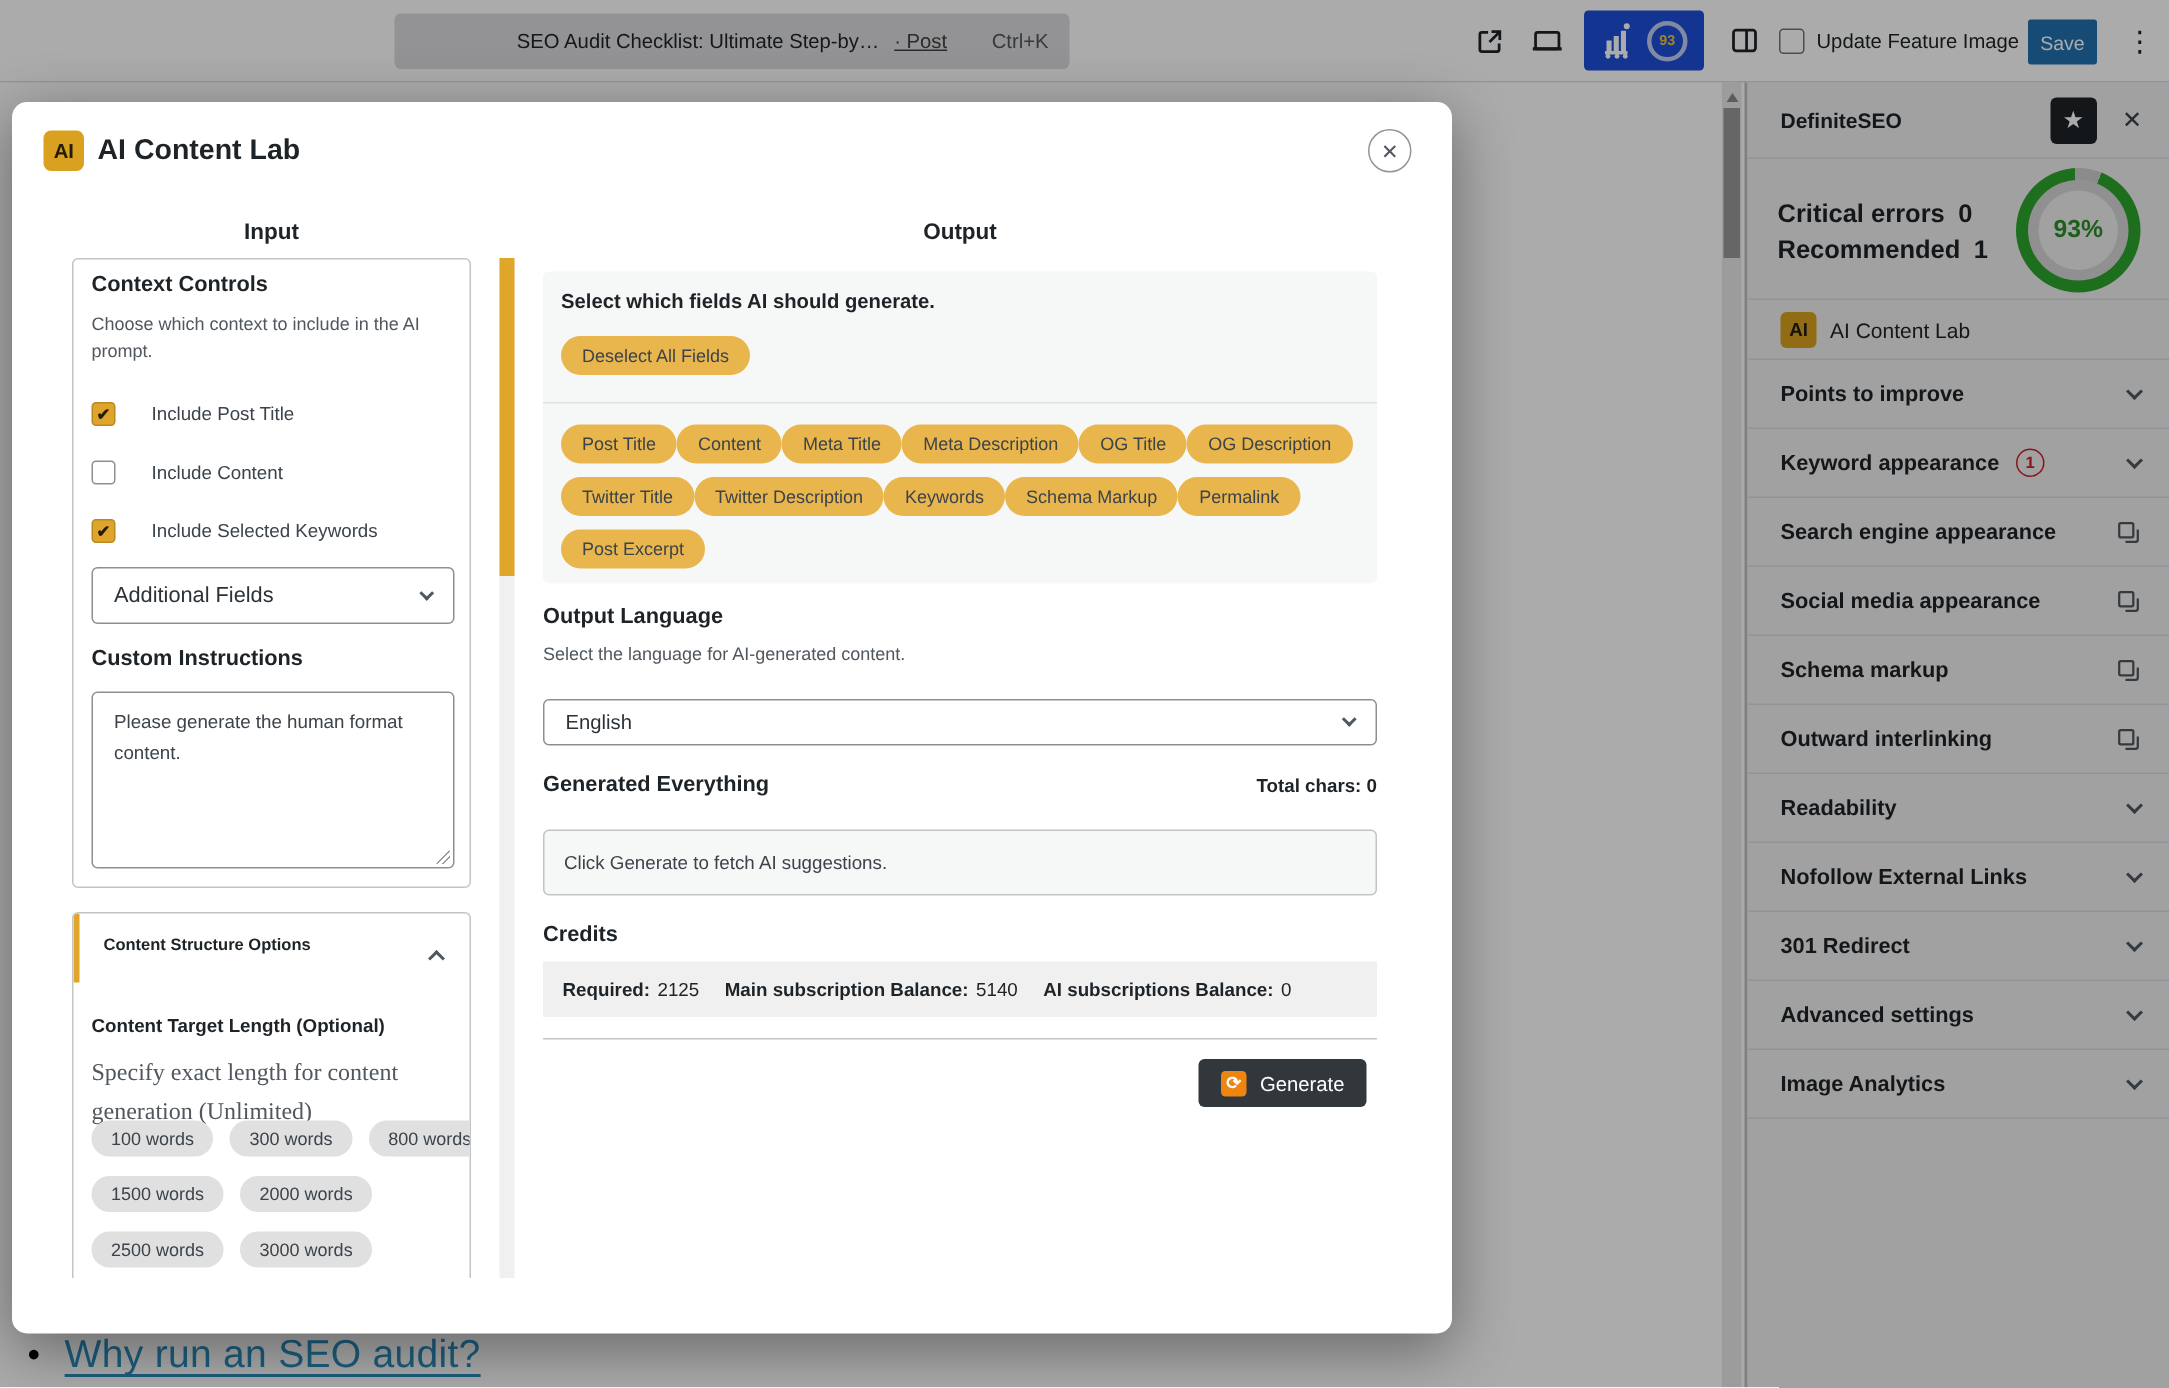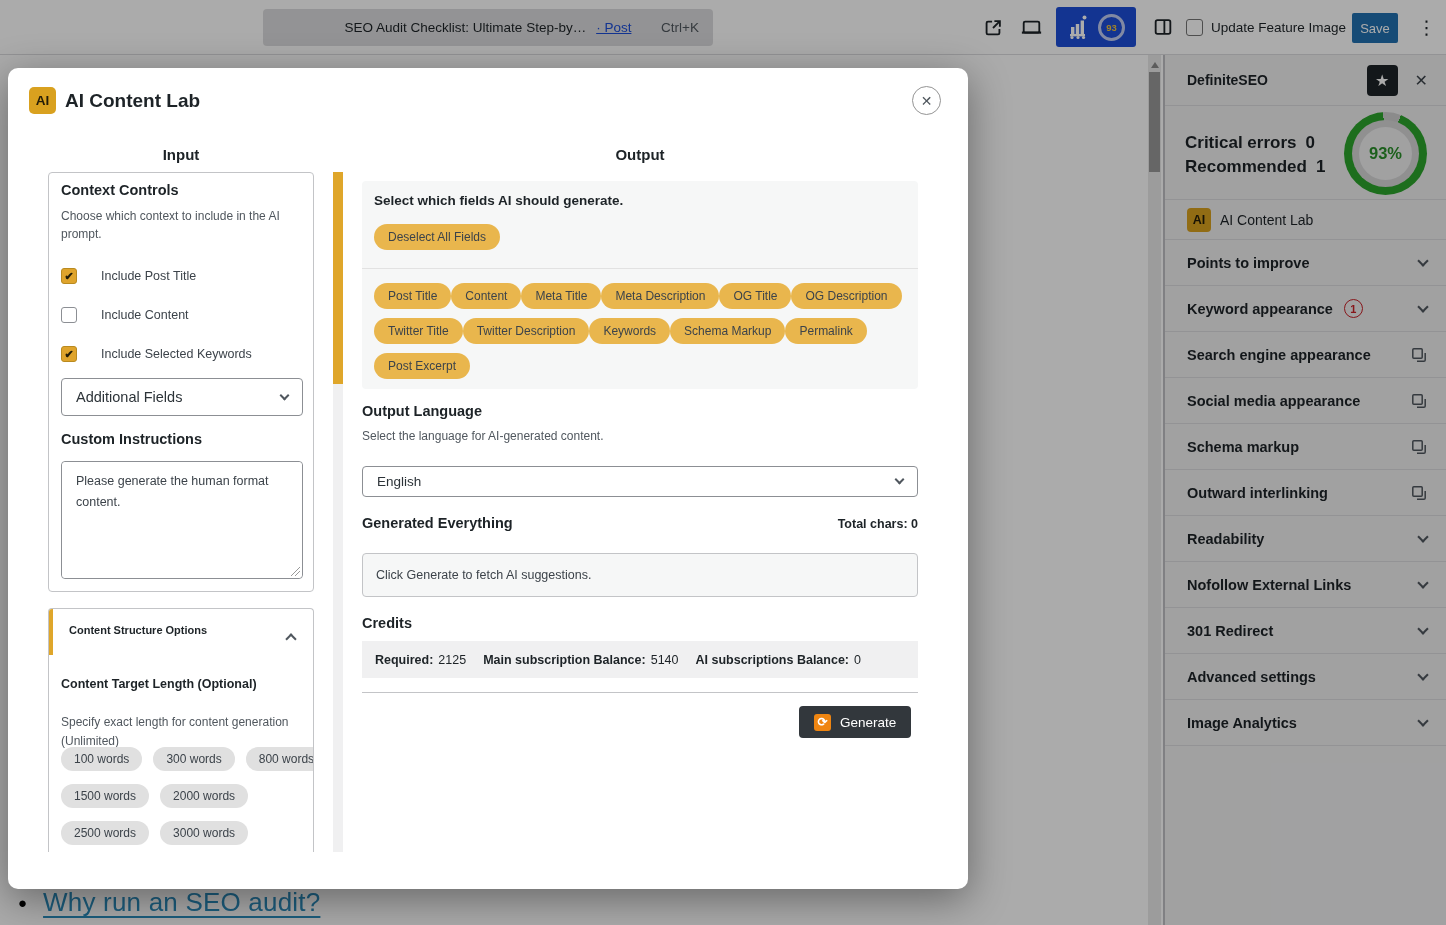--- a/index.html
+++ b/index.html
@@ -3,21 +3,21 @@
 <meta charset="utf-8">
 <style>
   * { margin:0; padding:0; box-sizing:border-box; }
   html,body { width:1446px; height:925px; }
   body { font-family:"Liberation Sans", sans-serif; background:#fff; overflow:hidden; }
   .stage { position:relative; width:1446px; height:925px; background:#fff; overflow:hidden; }
 
   
   .topbar { position:absolute; left:0; top:0; width:1446px; height:55px; background:#fff; border-bottom:1px solid #dcdcde; z-index:1; }
   .cmd { position:absolute; left:263px; top:9px; width:450px; height:37px; background:#dcdcde; border-radius:4px; display:flex; align-items:center; justify-content:center; gap:10px; font-size:13.5px; color:#1d2327; }
-  .cmd .ptype { color:#1d4ed8;text-decoration:underline; }
+  .cmd .ptype { color:#404040;text-decoration:underline; }
   .cmd .shortcut { position:absolute; right:14px; color:#50575e; }
   .tb-icon { position:absolute; top:17px; width:22px; height:22px; color:#1d2327; }
   .score-pill { position:absolute; left:1056px; top:7px; width:80px; height:40px; background:#1d4ed8; border-radius:3px; display:flex; align-items:center; justify-content:center; gap:7px; }
   .mini-ring { width:27px; height:27px; border:3px solid rgba(255,255,255,.72); border-radius:50%; display:flex; align-items:center; justify-content:center; font-size:9.5px; font-weight:bold; color:#f0c33c; }
   .tb-check { position:absolute; left:1186px; top:19px; width:17px; height:17px; border:1.5px solid #757575; border-radius:3px; background:#fff; }
   .tb-check-label { position:absolute; left:1211px; top:20px; font-size:13.5px; color:#1d2327; }
   .save-btn { position:absolute; left:1352px; top:13px; width:46px; height:30px; background:#2271b1; color:#fff; border:none; border-radius:2px; font-size:13px; font-family:inherit; }
   .kebab { position:absolute; left:1417px; top:16px; font-size:19px; color:#1d2327; letter-spacing:0; width:14px; text-align:center; }
 
   .content { position:absolute; left:0; top:55px; width:1147px; bottom:0; background:#fff; z-index:1; }
@@ -68,21 +68,21 @@
   .sel .chev { position:absolute; right:14px; width:7px; height:7px; }
   .ta-wrap { position:absolute; left:12px; top:288px; width:242px; height:118px; border:1px solid #8c8f94; border-radius:4px; }
   .ta-wrap textarea { width:100%; height:100%; border:none; resize:none; outline:none; border-radius:4px; padding:9px 14px; font-family:inherit; font-size:12.5px; color:#3c434a; line-height:1.65; }
   .grip { position:absolute; right:2px; bottom:2px; width:9px; height:9px; background:
       linear-gradient(135deg, transparent 0 45%, #999 45% 52%, transparent 52% 70%, #999 70% 77%, transparent 77%); }
   .cso-box { position:absolute; left:40px; top:540px; width:266px; height:244px; border:1px solid #c3c4c7; border-bottom:none; border-radius:4px 4px 0 0; overflow:hidden; }
   .cso-accent { position:absolute; left:0; top:0; width:4px; height:46px; background:#dfa62a; }
   .cso-h { position:absolute; left:20px; top:15px; font-size:11px; font-weight:bold; }
   .cso-chev { position:absolute; right:18px; top:22px; }
   .cso-sub { position:absolute; left:12px; top:68px; font-size:12.5px; font-weight:bold; }
-  .cso-p { position:absolute; left:12px; top:104px; width:230px; font-size:12px; color:#50575e; line-height:1.6; }
+  .cso-p { position:absolute; left:12px; top:94px; width:230px; font-size:16px; color:#50575e; line-height:1.6;font-family:Liberation Serif, serif; }
   .chip-row { position:absolute; left:12px; display:flex; gap:11px; }
   .gchip { background:#e0e0e0; border-radius:14px; padding:5px 13px; font-size:12px; color:#3c434a; white-space:nowrap; }
   .in-scroll { position:absolute; left:325px; top:104px; width:10px; height:680px; background:#f0f0f1; }
   .in-scroll .thumb { position:absolute; left:0; top:0; width:10px; height:212px; background:#dfa62a; }
 
   .out-panel { position:absolute; left:354px; top:113px; width:556px; height:208px; background:#f6f7f7; border-radius:4px; }
   .op-h { position:absolute; left:12px; top:12px; font-size:13.5px; font-weight:bold; }
   .apill { background:#e9b64d; border-radius:14px; padding:6px 14px; font-size:12px; color:#3c434a; white-space:nowrap; }
   .deselect { position:absolute; left:12px; top:43px; }
   .op-div { position:absolute; left:0; top:87px; width:556px; height:1px; background:#e2e2e2; }

